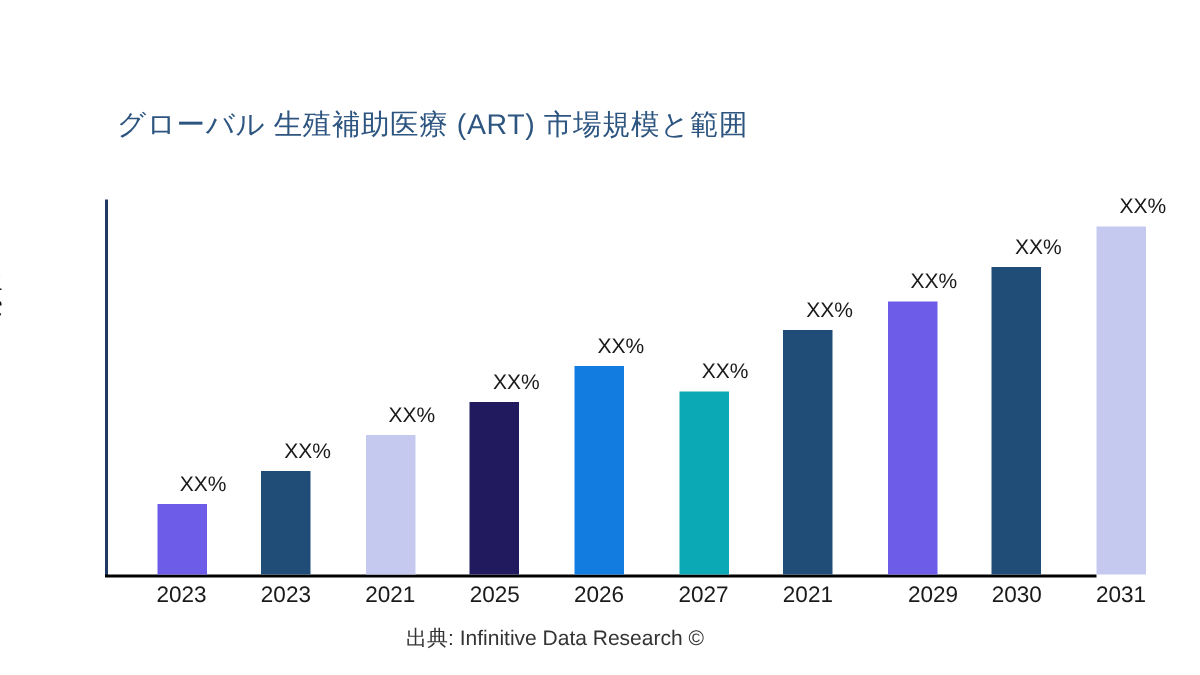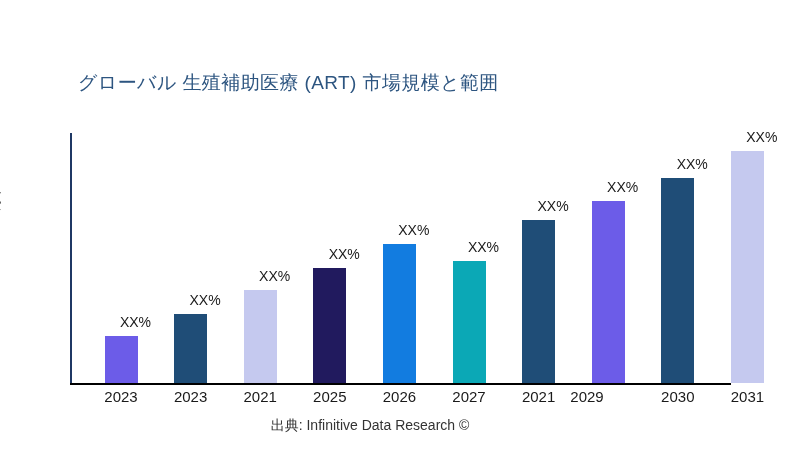--- a/index.html
+++ b/index.html
@@ -133,21 +133,21 @@
       <div class="bar-value" style="left: 369.4px; width: 60px; top: 190px;">XX%</div>
       <div class="x-tick" style="left: 369.4px; width: 60px;">2026</div>
       <div class="bar" style="left: 452.5px; width: 33px; height: 122px; background: rgb(11, 168, 182);"></div>
       <div class="bar-value" style="left: 439px; width: 60px; top: 207px;">XX%</div>
       <div class="x-tick" style="left: 439px; width: 60px;">2027</div>
       <div class="bar" style="left: 522.1px; width: 33px; height: 163px; background: rgb(31, 77, 119);"></div>
       <div class="bar-value" style="left: 508.6px; width: 60px; top: 166px;">XX%</div>
       <div class="x-tick" style="left: 508.6px; width: 60px;">2021</div>
       <div class="bar" style="left: 591.7px; width: 33px; height: 182px; background: rgb(108, 92, 232);"></div>
       <div class="bar-value" style="left: 578.2px; width: 60px; top: 147px;">XX%</div>
-      <div class="x-tick" style="left: 557px; width: 60px;">2029</div>
+      <div class="x-tick" style="left: 592px; width: 60px;">2029</div>
       <div class="bar" style="left: 661.3px; width: 33px; height: 205px; background: rgb(31, 77, 119);"></div>
       <div class="bar-value" style="left: 647.8px; width: 60px; top: 124px;">XX%</div>
       <div class="x-tick" style="left: 647.8px; width: 60px;">2030</div>
       <div class="bar" style="left: 730.9px; width: 33px; height: 232px; background: rgb(197, 201, 239);"></div>
       <div class="bar-value" style="left: 717.4px; width: 60px; top: 97px;">XX%</div>
       <div class="x-tick" style="left: 717.4px; width: 60px;">2031</div>
     </div>
 
   <div class="source-note">出典: Infinitive Data Research ©</div>
 

